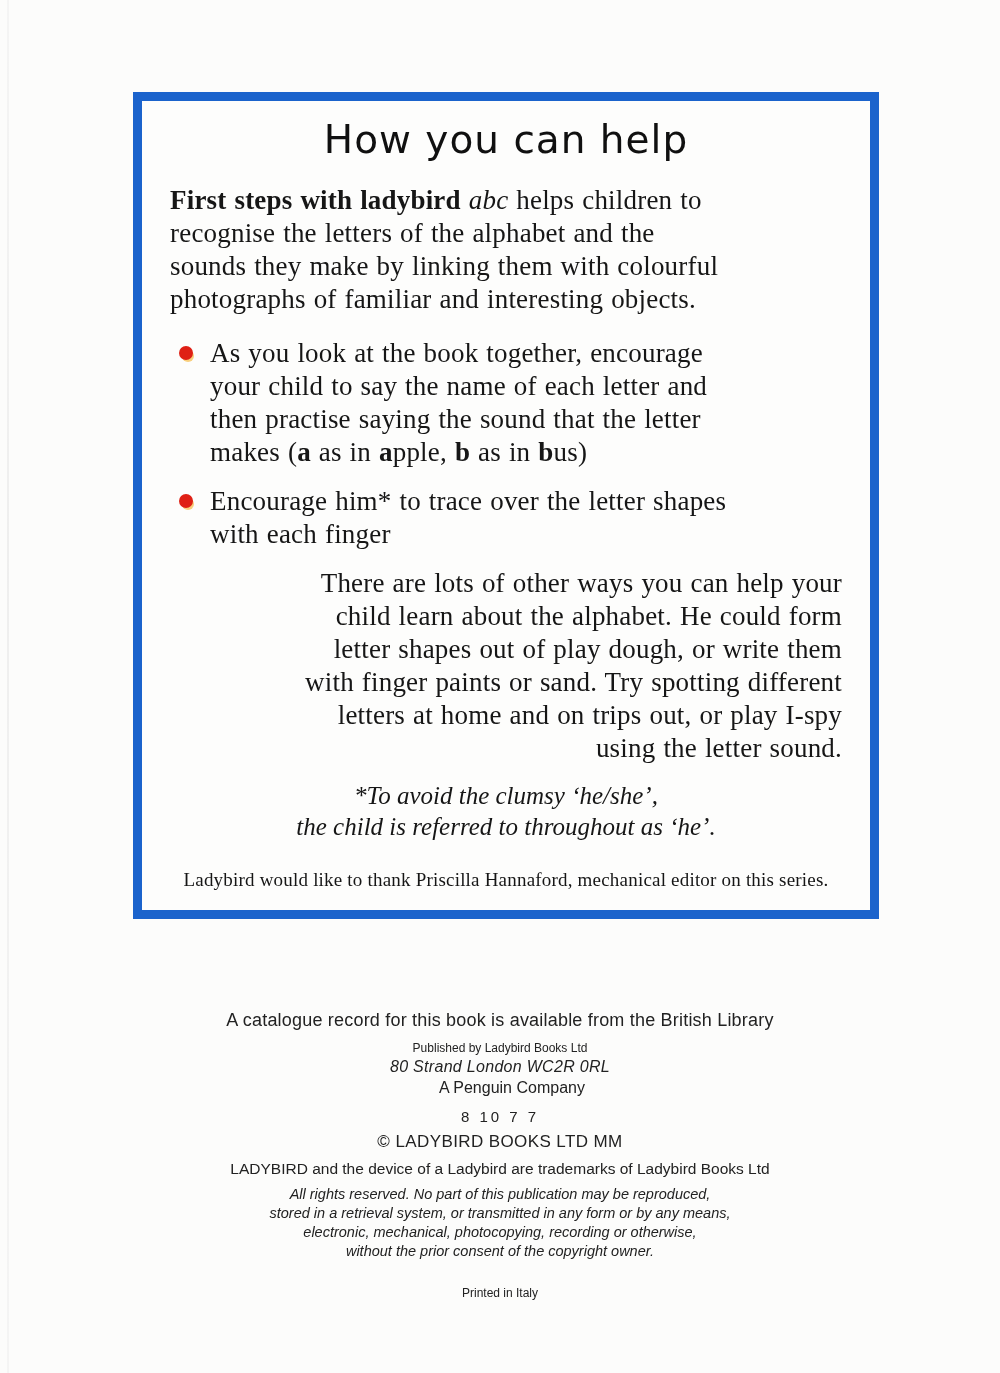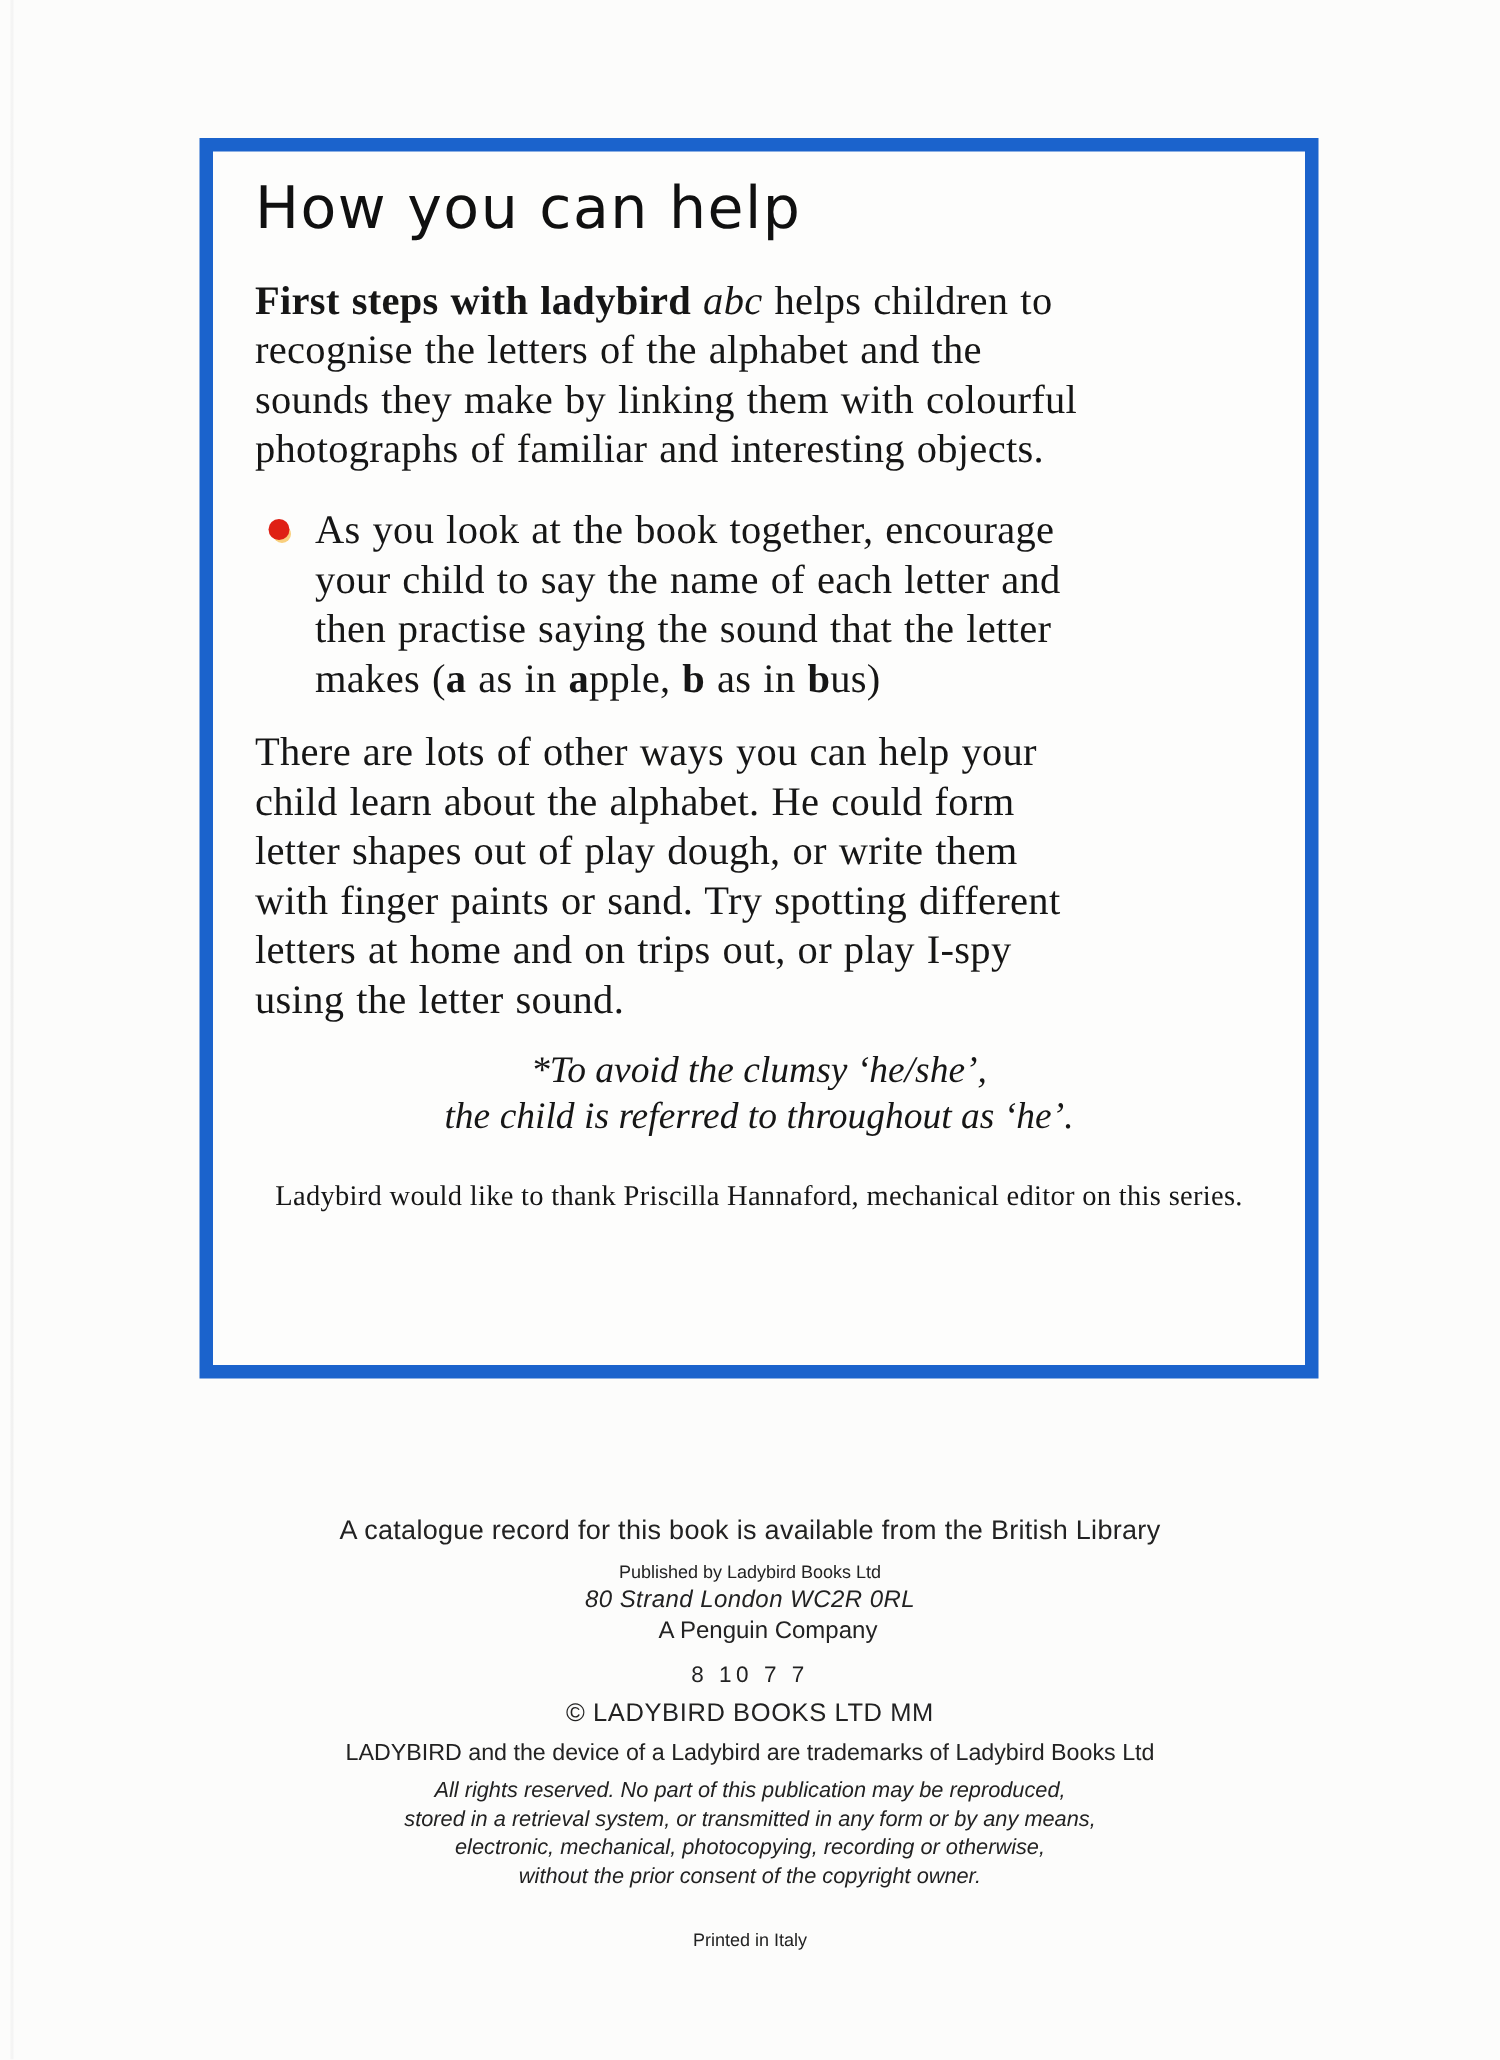--- a/index.html
+++ b/index.html
@@ -29,20 +29,21 @@
     box-sizing:border-box;
     border:9px solid var(--blue);
     background:#fdfdfc;
     padding:10px 28px 0 28px;
   }
   .help-title{
     font-family:"DejaVu Sans", sans-serif;
     font-size:39px;
     font-weight:500;
     letter-spacing:1px;
+    text-align:center;
     margin:6px 0 0 0;
     color:#101010;
   }
   .para{
     font-size:27px;
     line-height:33px;
     letter-spacing:.2px;
     word-spacing:1px;
     margin:0;
   }
@@ -58,21 +59,21 @@
     margin-bottom:16px;
   }
   .bullet-dot{
     position:absolute;
     left:9px;top:9px;
     width:14px;height:14px;
     border-radius:50%;
     background:var(--red);
     box-shadow:2px 3px 0 -1px rgba(245,170,20,.55);
   }
-  .body-para{margin-top:4px;}
+  .body-para{margin-top:4px;text-align:right;}
   .footnote{
     font-size:25px;
     line-height:31px;
     font-style:italic;
     text-align:center;
     margin-top:15px;
   }
   .thanks{
     font-size:19px;
     letter-spacing:.2px;
@@ -113,20 +114,24 @@
 <div class="help-box">
   <h1 class="help-title">How you can help</h1>
 
   <p class="para intro"><span class="b">First steps with ladybird</span><span> </span><span class="i">abc</span><span> helps children to</span><br><span>recognise the letters of the alphabet and the</span><br><span>sounds they make by linking them with colourful</span><br><span>photographs of familiar and interesting objects.</span></p>
 
   <ul class="bullet-list">
     <li class="bullet-item para">
       <span class="bullet-dot"></span>
       <span><span>As you look at the book together, encourage</span><br><span>your child to say the name of each letter and</span><br><span>then practise saying the sound that the letter</span><br><span>makes (</span><span class="b">a</span><span> as in </span><span class="b">a</span><span>pple, </span><span class="b">b</span><span> as in </span><span class="b">b</span><span>us)</span></span>
     </li>
+    <li class="bullet-item para">
+      <span class="bullet-dot"></span>
+      <span><span>Encourage him* to trace over the letter shapes</span><br><span>with each finger</span></span>
+    </li>
   </ul>
 
   <p class="para body-para"><span>There are lots of other ways you can help your</span><br><span>child learn about the alphabet. He could form</span><br><span>letter shapes out of play dough, or write them</span><br><span>with finger paints or sand. Try spotting different</span><br><span>letters at home and on trips out, or play I-spy</span><br><span>using the letter sound.</span></p>
 
   <p class="footnote"><span>*To avoid the clumsy ‘he/she’,</span><br><span>the child is referred to throughout as ‘he’.</span></p>
 
   <p class="thanks">Ladybird would like to thank Priscilla Hannaford, mechanical editor on this series.</p>
 </div>
 
 <div class="imprint">

